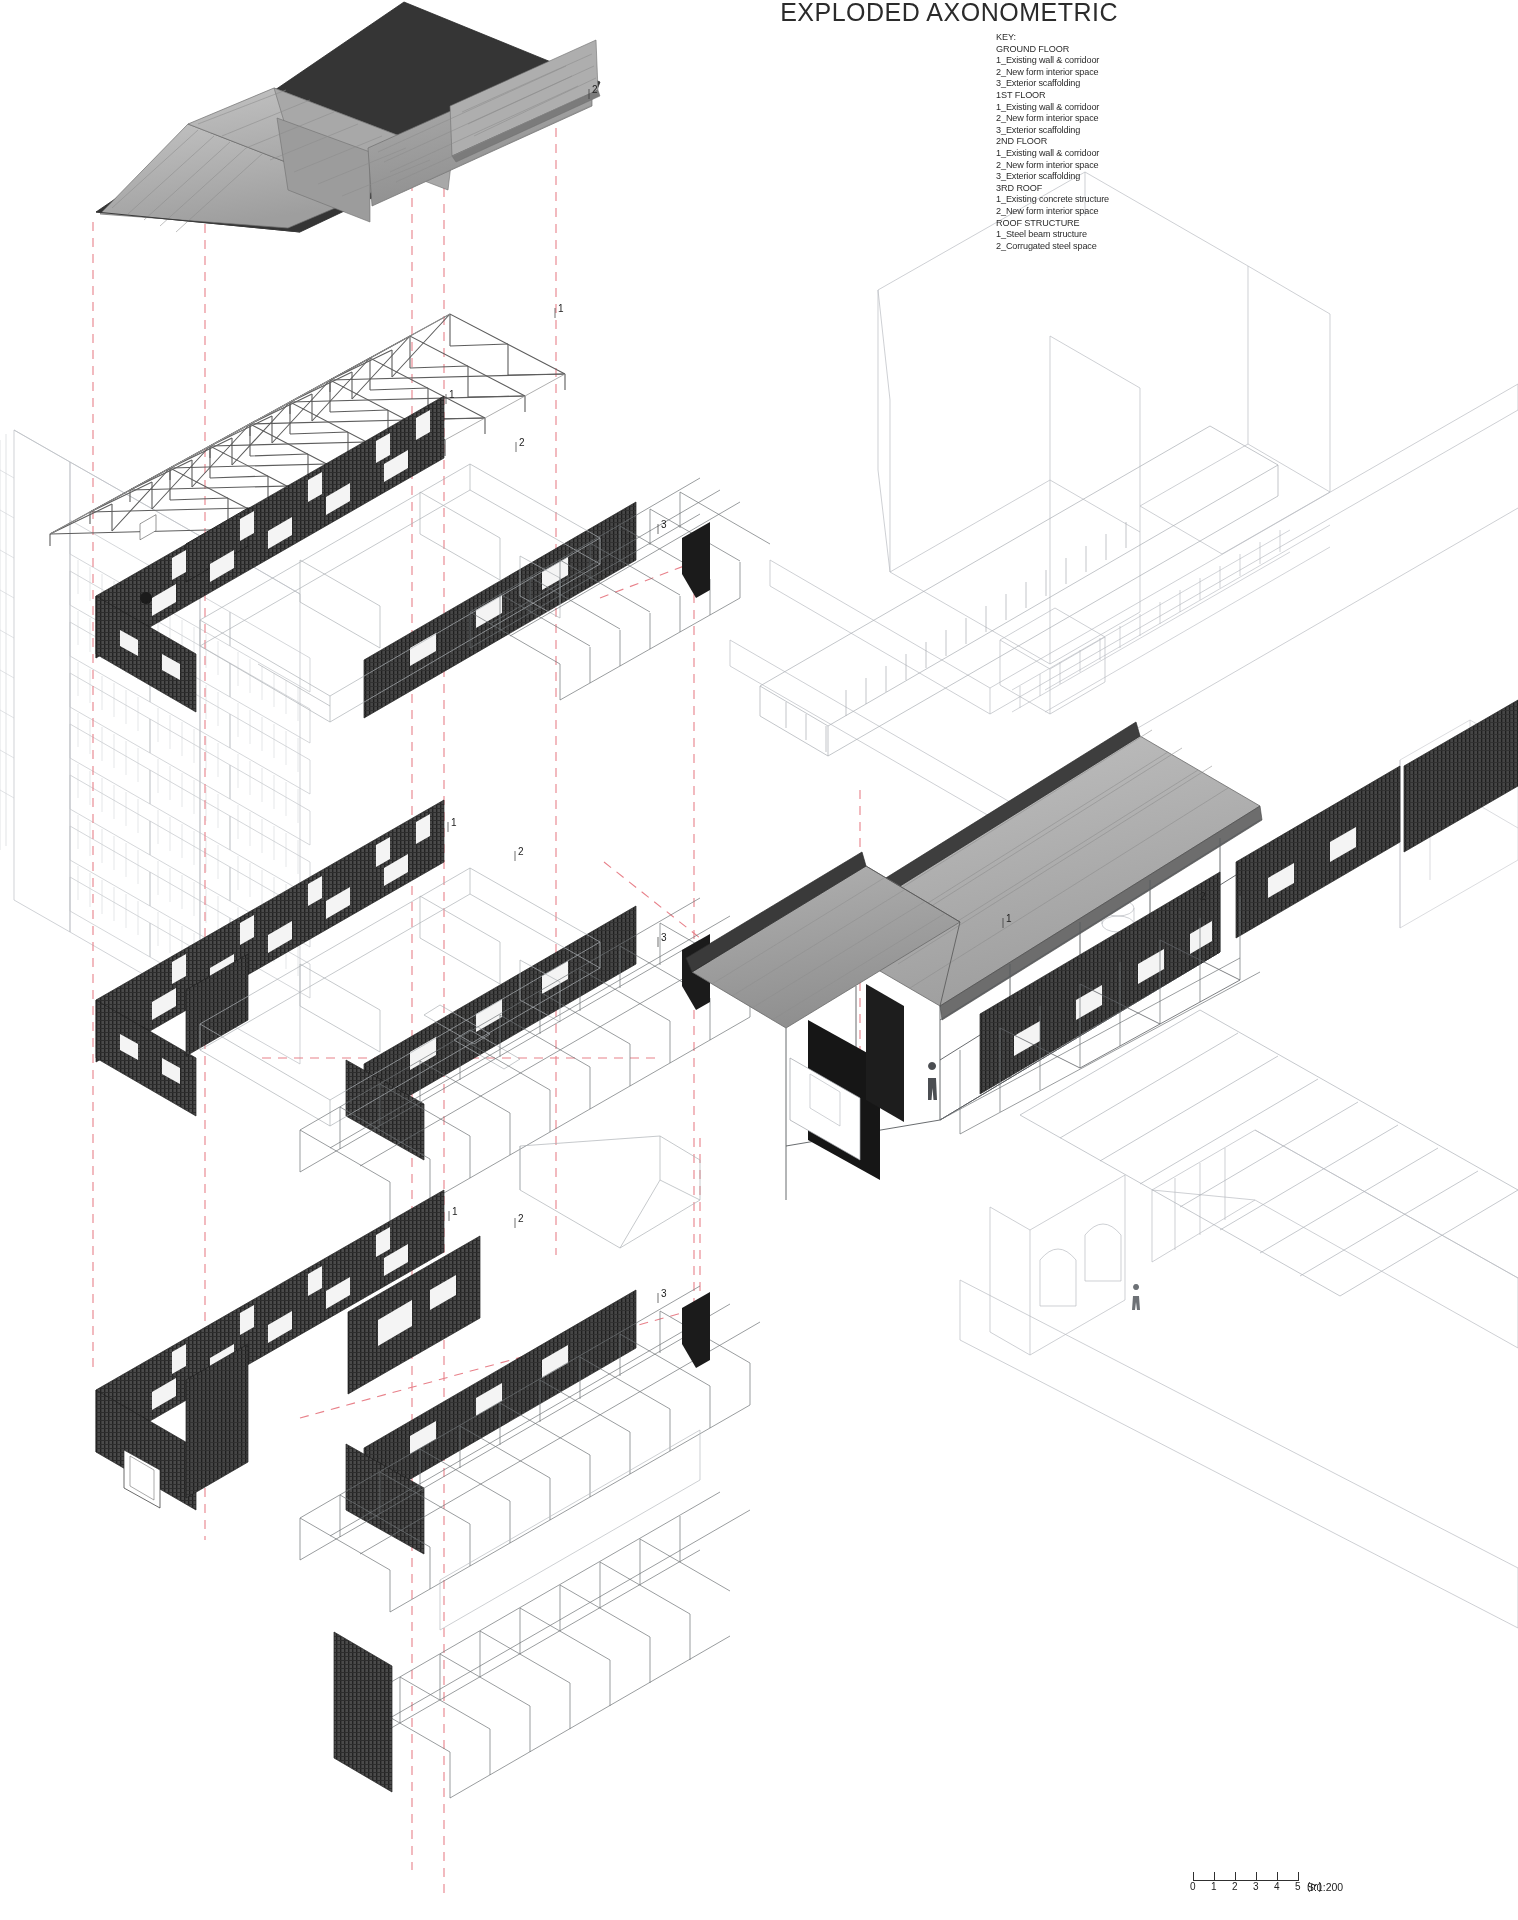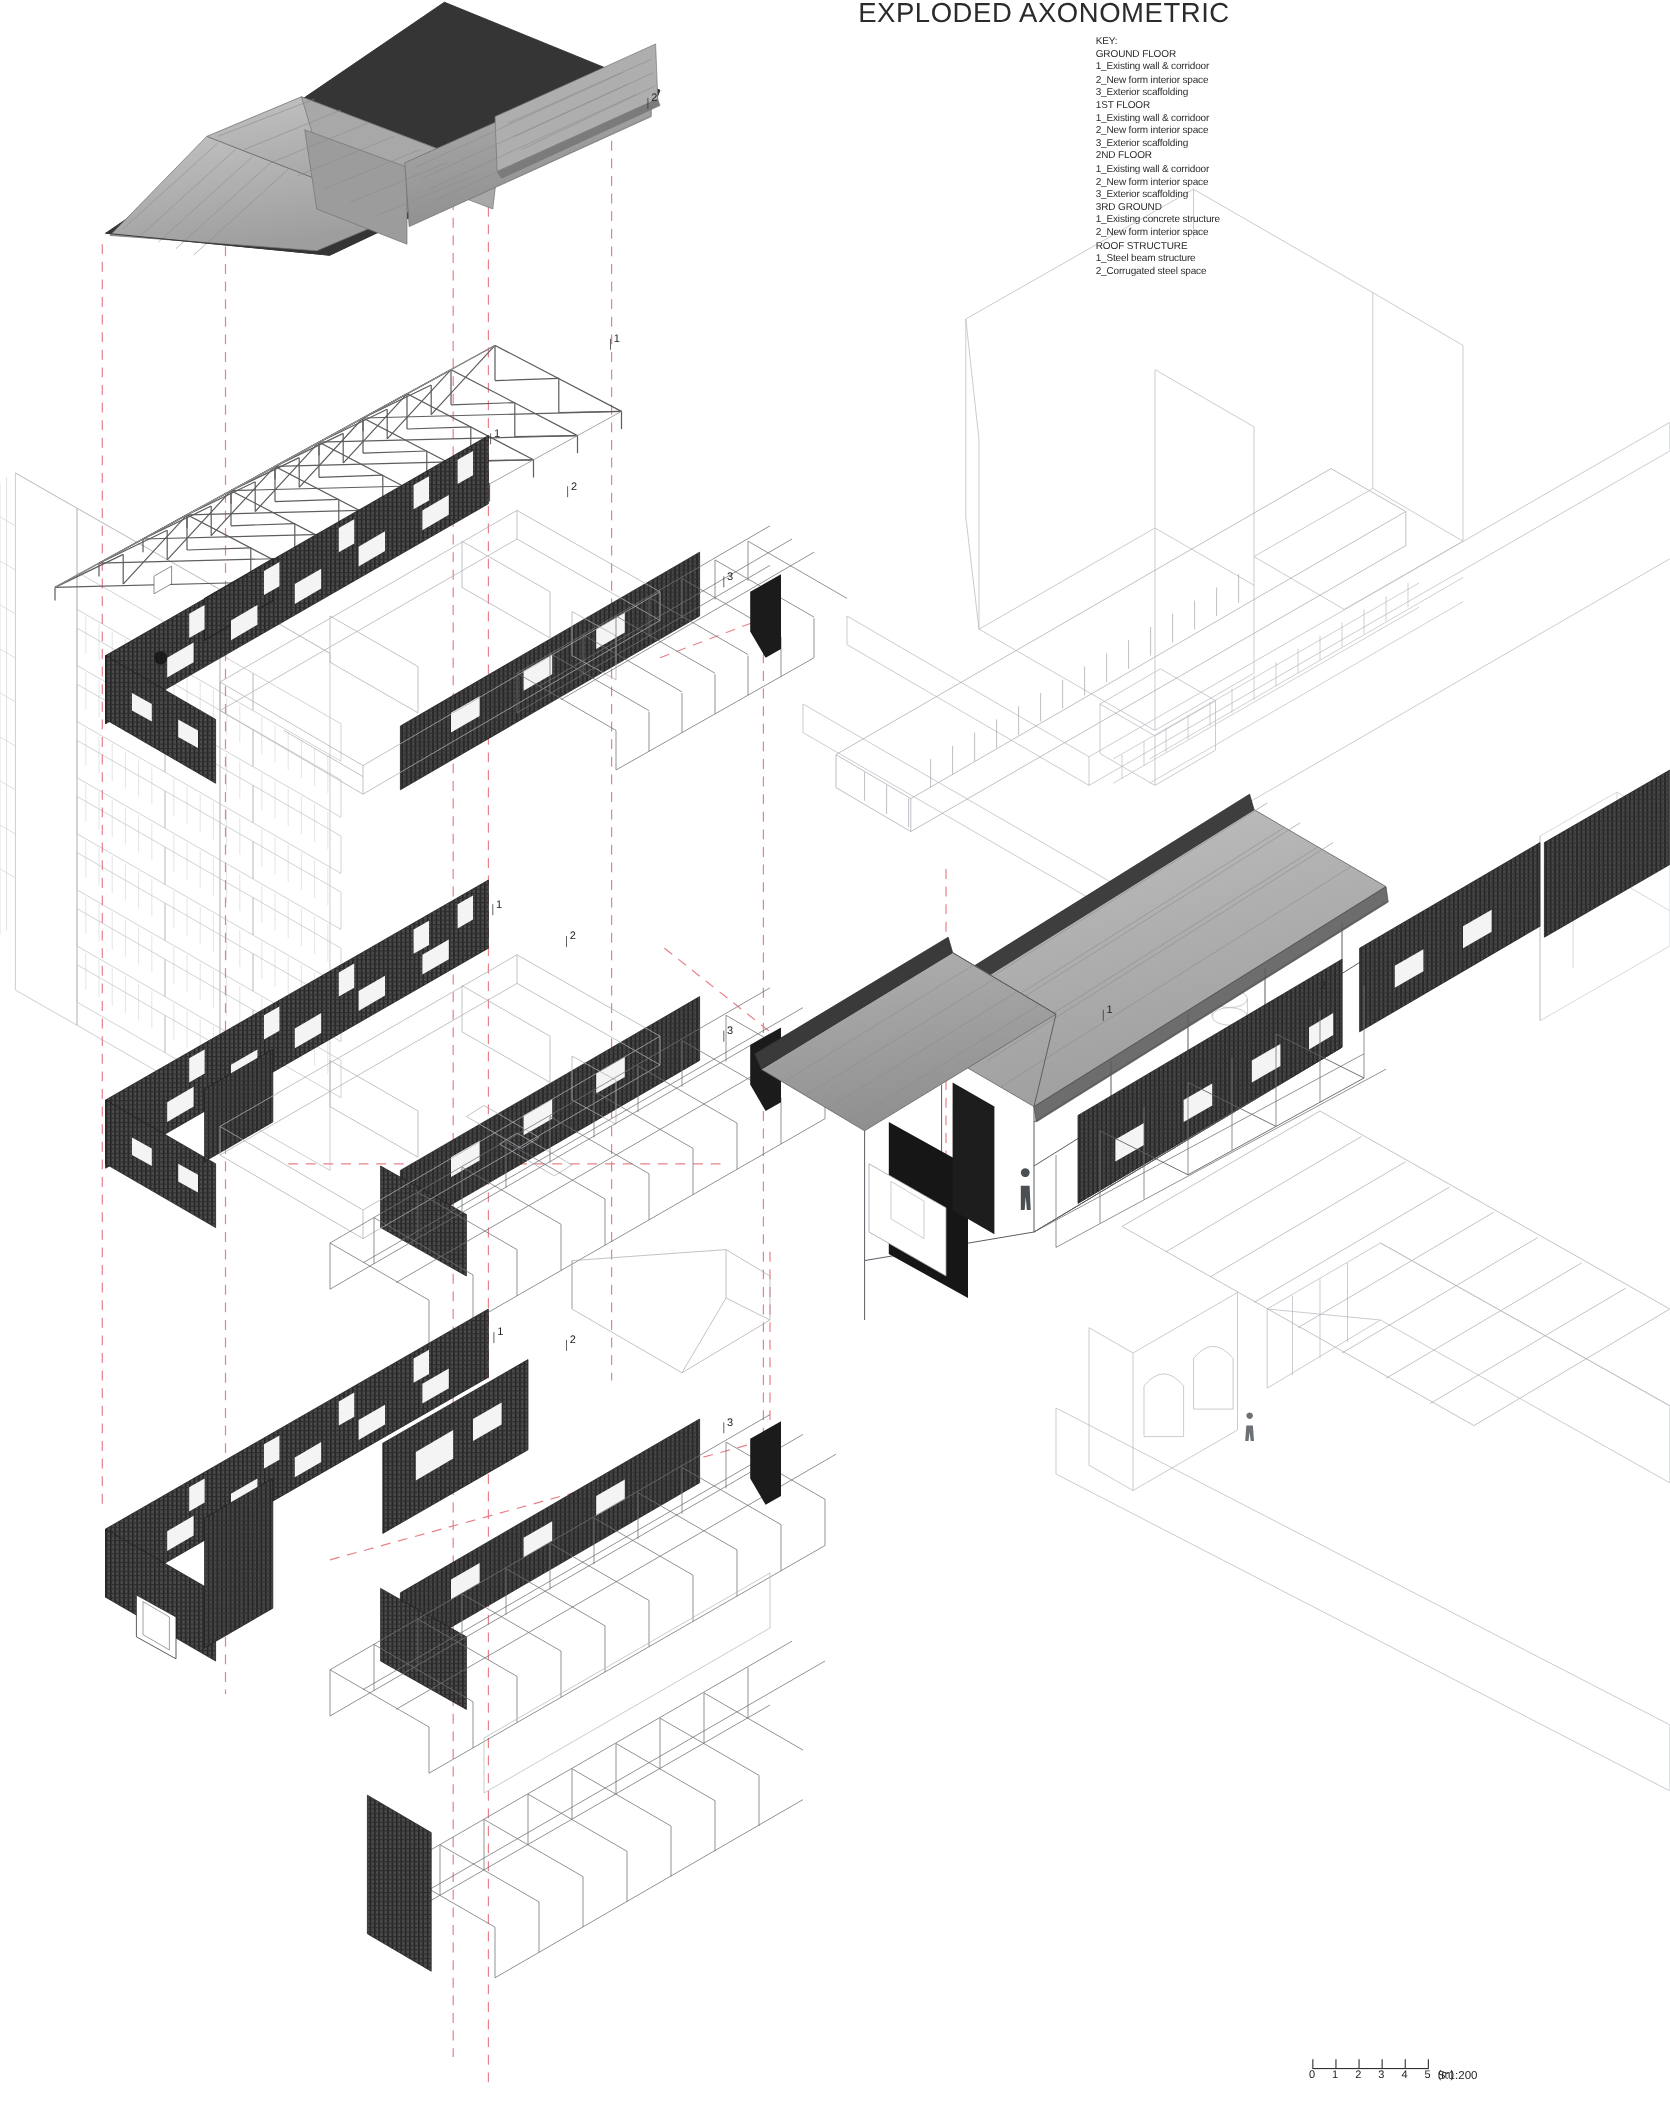--- a/index.html
+++ b/index.html
@@ -601,21 +601,21 @@
     <div class="hdr">1ST FLOOR</div>
     <div>1_Existing wall &amp; corridoor</div>
     <div>2_New form interior space</div>
     <div>3_Exterior scaffolding</div>
 
     <div class="hdr">2ND FLOOR</div>
     <div>1_Existing wall &amp; corridoor</div>
     <div>2_New form interior space</div>
     <div>3_Exterior scaffolding</div>
 
-    <div class="hdr">3RD GROUND</div>
+    <div class="hdr">3RD ROOF</div>
     <div>1_Existing concrete structure</div>
     <div>2_New form interior space</div>
 
     <div class="hdr">ROOF STRUCTURE</div>
     <div>1_Steel beam structure</div>
     <div>2_Corrugated steel space</div>
   </div>
 
   <div id="callouts">
       <div class="lbl" style="left: 592px; top: 84px;">2</div>

